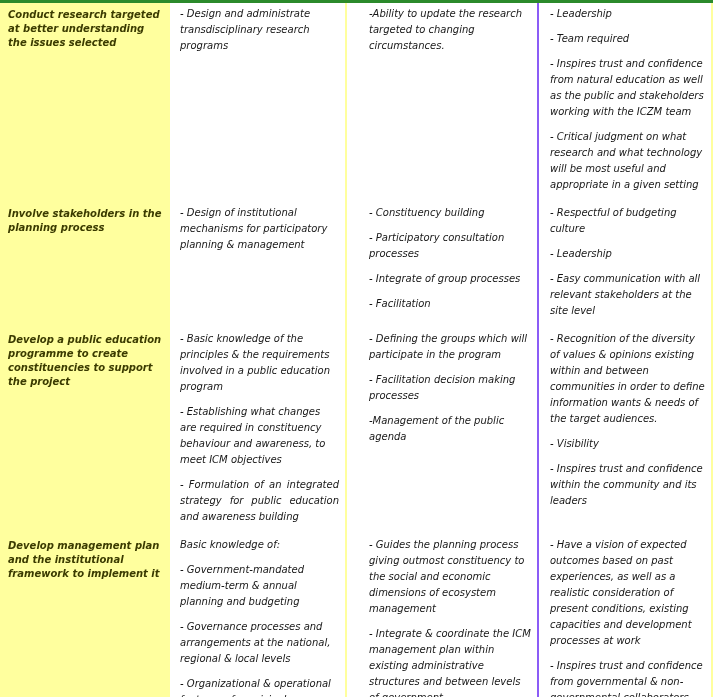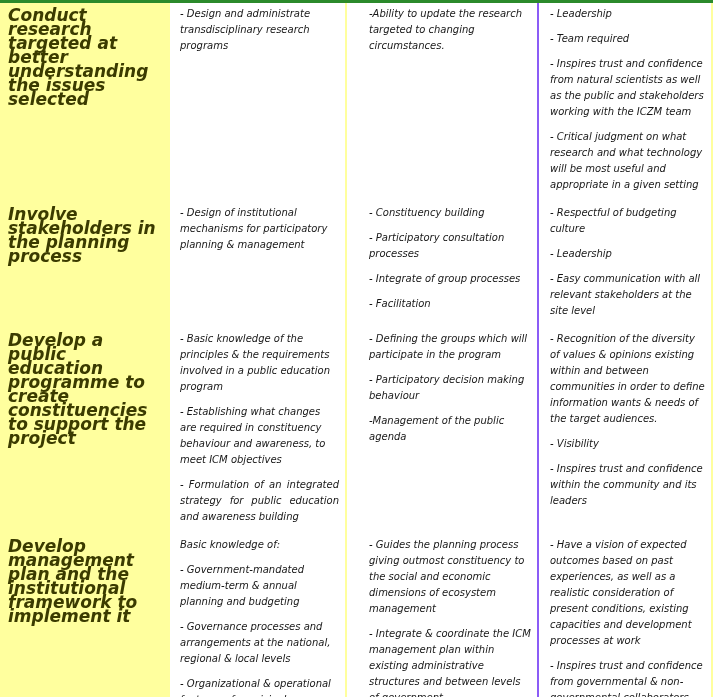--- a/index.html
+++ b/index.html
@@ -25,21 +25,21 @@
     color:#161616;
     padding:3px 6px 0 10px;
     font-weight:normal;
     font-style:italic;
   }
   th.goal-cell{
     background:#FFFF9E;
     color:#3B3B00;
     font-weight:bold;
     font-style:italic;
-    font-size:17px;
+    font-size:10px;
     line-height:14px;
     padding:5px 8px 0 8px;
   }
   td.c3{
     border-left:2px solid #FFFF9E;
     padding-left:22px;
   }
   td.c4{
     border-left:2px solid #8b5cf6;
     border-right:2px solid #FFFF9E;
@@ -67,21 +67,21 @@
         <th class="goal-cell">Conduct research targeted at better understanding the issues selected</th>
         <td class="c2">
           <p>- Design and administrate transdisciplinary research programs</p>
         </td>
         <td class="c3">
           <p>-Ability to update the research targeted to changing circumstances.</p>
         </td>
         <td class="c4">
           <p>- Leadership</p>
           <p>- Team required</p>
-          <p>- Inspires trust and confidence from natural scientists as well as the public and stakeholders working with the ICZM team</p>
+          <p>- Inspires trust and confidence from natural education as well as the public and stakeholders working with the ICZM team</p>
           <p>- Critical judgment on what research and what technology will be most useful and appropriate in a given setting</p>
         </td>
       </tr>
       <tr class="r1">
         <th class="goal-cell">Involve stakeholders in the planning process</th>
         <td class="c2">
           <p>- Design of institutional mechanisms for participatory planning &amp; management</p>
         </td>
         <td class="c3">
           <p>- Constituency building</p>
@@ -97,21 +97,21 @@
       </tr>
       <tr class="r2">
         <th class="goal-cell">Develop  a public education programme to create constituencies to support the project</th>
         <td class="c2">
           <p>- Basic knowledge of the principles &amp; the requirements involved in a public education program</p>
           <p>- Establishing what changes are required in constituency behaviour and awareness, to meet ICM objectives</p>
           <p class="justify">- Formulation of an integrated strategy for public education and awareness building</p>
         </td>
         <td class="c3">
           <p>- Defining the groups which will participate in the program</p>
-          <p>- Participatory decision making behaviour</p>
+          <p>- Facilitation decision making processes</p>
           <p>-Management of the public agenda</p>
         </td>
         <td class="c4">
           <p>- Recognition of the diversity of values &amp; opinions existing within and between communities in order to define information wants &amp; needs of the target audiences.</p>
           <p>- Visibility</p>
           <p>- Inspires trust and confidence within the community and its leaders</p>
         </td>
       </tr>
       <tr class="r3">
         <th class="goal-cell">Develop management plan and the institutional framework to implement it</th>

